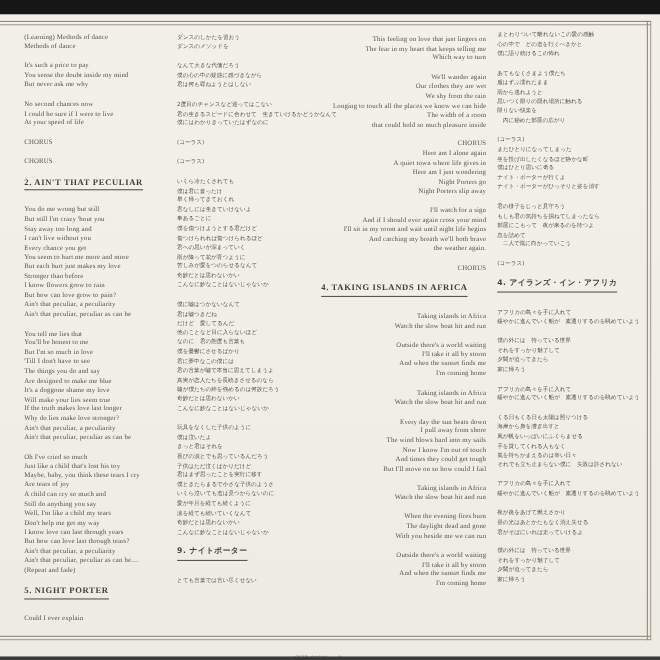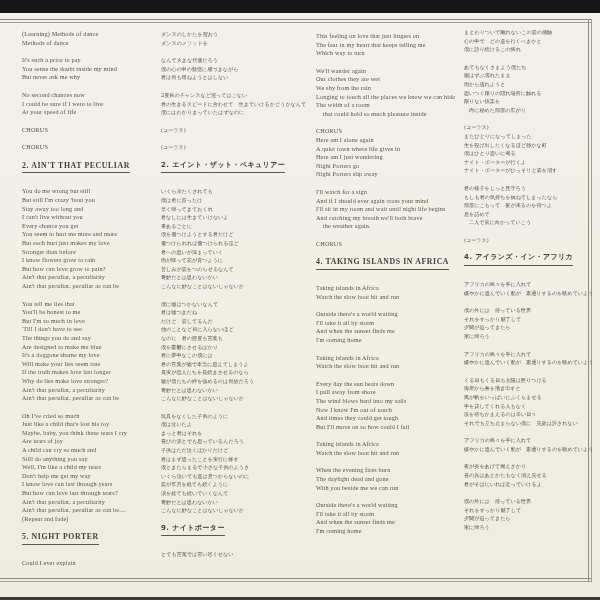--- a/index.html
+++ b/index.html
@@ -23,22 +23,22 @@
   }
   .rule-top { top:6px; }
   .rule-bottom { top:565px; }
   .rule-right {
     position:absolute; top:6px; left:588px; width:2px; height:563px;
     border-left:1px solid #8f8a80; border-right:1px solid #a5a096;
   }
   .column { position:absolute; }
   .col-0 { left:22px;  top:17px; width:136px; }
   .col-1 { left:161px; top:17px; width:145px; }
-  .col-2 { left:316px; top:19px; width:150px; }
-  .col-3 { left:452px; top:15px; width:136px;margin-left:12px; }
+  .col-2 { left:292px; top:19px; width:150px;text-align:right; }
+  .col-3 { left:452px; top:15px; width:136px; }
   .line {
     font-size:6.2px; line-height:8.6px; color:#57534b;
     white-space:pre; letter-spacing:0.15px;
   }
   .ja .line {
     font-family:"DejaVu Sans", sans-serif;
     font-size:5.1px; line-height:8.6px; color:#55514a; letter-spacing:0px;
   }
   .stanza { margin:0 0 9px 0; }
   .heading {
@@ -149,21 +149,20 @@
         <div class="line">2度目のチャンスなど巡ってはこない</div>
         <div class="line">君の生きるスピードに合わせて　生きていけるかどうかなんて</div>
         <div class="line">僕にはわかりきっていたはずなのに</div>
       </div>
       <div class="stanza">
         <div class="line">(コーラス)</div>
       </div>
       <div class="stanza">
         <div class="line">(コーラス)</div>
       </div>
-      <div class="heading">2. エイント・ザット・ペキュリアー</div>
       <div class="stanza">
         <div class="line">いくら冷たくされても</div>
         <div class="line">僕は君に首ったけ</div>
         <div class="line">早く帰ってきておくれ</div>
         <div class="line">君なしには生きていけないよ</div>
         <div class="line">事あるごとに</div>
         <div class="line">僕を傷つけようとする君だけど</div>
         <div class="line">傷つけられれば傷つけられるほど</div>
         <div class="line">君への思いが深まっていく</div>
         <div class="line">雨が降って花が育つように</div>

